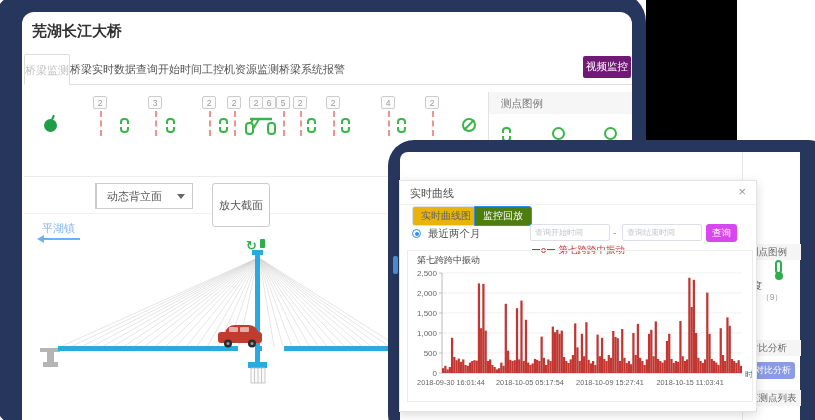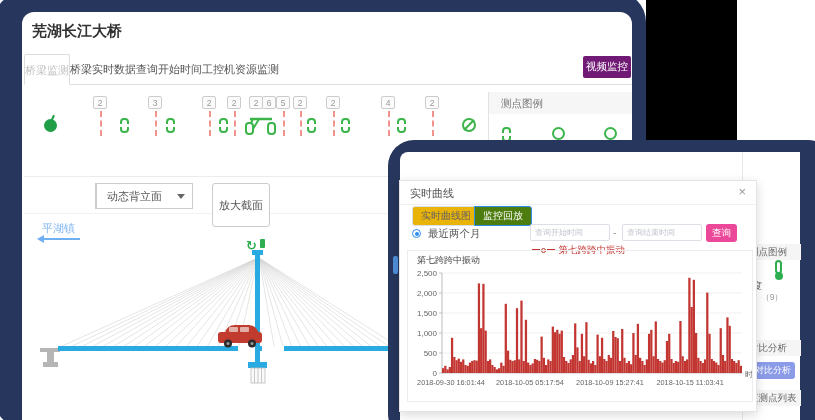--- a/index.html
+++ b/index.html
@@ -61,21 +61,21 @@
   .dtab{position:absolute;top:25px;height:20px;font-size:10px;line-height:18px;padding:0 8px;cursor:pointer}
   #dtab1{left:12px;border:1px solid #dcdfe6;color:#606266;background:#eab308;border-radius:3px 0 0 3px}
   #dtab2{left:74px;border:1px solid #2d8cf0;color:#fff;background:#4d7c0f;border-radius:0 3px 3px 0}
   .radio{position:absolute;left:12px;top:48px;width:9px;height:9px;border:1px solid #2d8cf0;border-radius:50%}
   .radio::after{content:"";position:absolute;left:2px;top:2px;width:4px;height:4px;background:#2d8cf0;border-radius:50%}
   #radio-label{position:absolute;left:28px;top:46px;font-size:10.5px;color:#555}
   .dinput{position:absolute;top:43px;width:80px;height:17px;border:1px solid #dcdfe6;border-radius:2px;font-size:8px;padding:0 4px;color:#555;font-family:inherit}
   .dinput::placeholder{color:#c0c4cc}
   #din1{left:130px}#din2{left:222px}
   #din-sep{position:absolute;left:213px;top:46px;font-size:10px;color:#999}
-  #query-btn{position:absolute;left:306px;top:43px;width:31px;height:18px;background:#ec4899;color:#fff;border:none;font-size:9.5px;border-radius:3px;cursor:pointer}
+  #query-btn{position:absolute;left:306px;top:43px;width:31px;height:18px;background:#d946ef;color:#fff;border:none;font-size:9.5px;border-radius:3px;cursor:pointer}
   #dlg-legend{position:absolute;left:0;top:63px;width:100%;text-align:center;font-size:9.5px;color:#c23531}
   .lline{display:inline-block;width:8px;height:2px;background:#c23531;vertical-align:middle;margin:0 1px}
   .lcirc{display:inline-block;width:5px;height:5px;border:1.5px solid #c23531;border-radius:50%;vertical-align:middle;background:#fff}
   #chart-box{position:absolute;left:7px;top:69px;width:346px;height:152px;border:1px solid #ededed}
   #chart-title{position:absolute;left:9px;top:3px;font-size:9px;color:#444}
   #chart-svg{position:absolute;left:0;top:14px}
 </style>
 </head>
 <body>
 
@@ -84,20 +84,21 @@
   <div id="black-patch" class="abs"></div>
 
   <div id="w1-frame" class="abs"></div>
   <div id="w1-body" class="abs"></div>
   <div id="w1-title" class="abs">芜湖长江大桥</div>
   <div id="w1-tabs" class="abs">
       <div class="w1tab active">桥梁监测</div>
       <div class="w1tab">桥梁实时数据</div>
       <div class="w1tab">查询开始时间</div>
       <div class="w1tab">工控机资源监测</div>
+      <div class="w1tab">桥梁系统报警</div>
     </div>
   <button id="video-btn" class="abs">视频监控</button>
 
   <div id="sensor-layer" class="abs" style="left:0;top:0;width:646px;height:160px">
       <div class="ball" style="left: 44px;"></div>
       <div class="badge" style="left: 93px; top: 96px;">2</div>
       <div class="dline" style="left: 100px;"></div>
       <div class="chain" style="left: 120px;"></div>
       <div class="badge" style="left: 148px; top: 96px;">3</div>
       <div class="dline" style="left: 155px;"></div>

